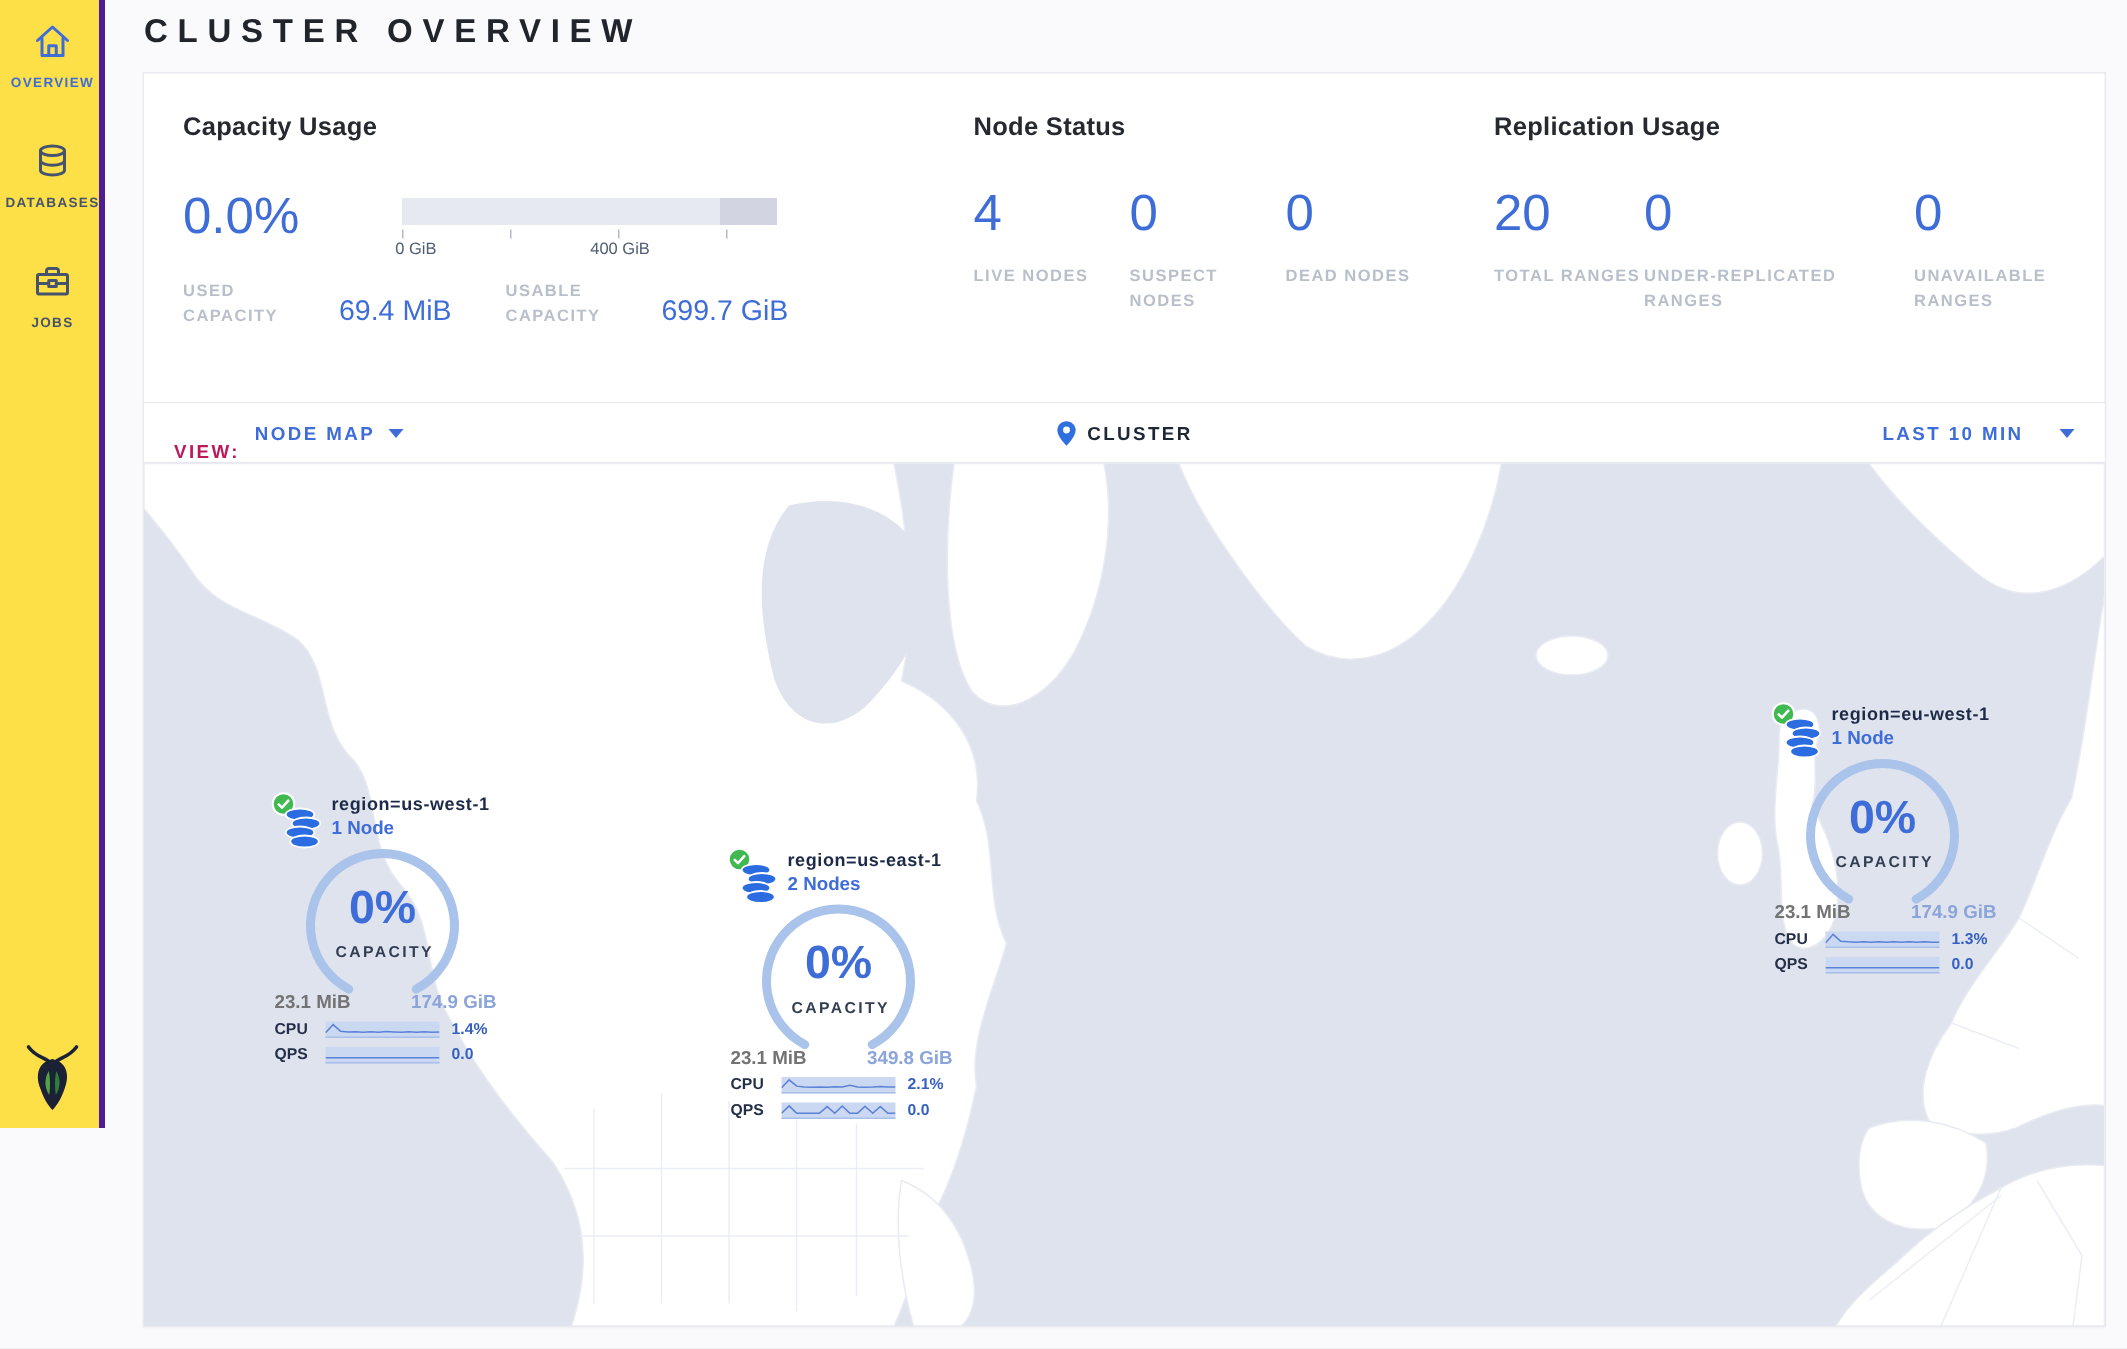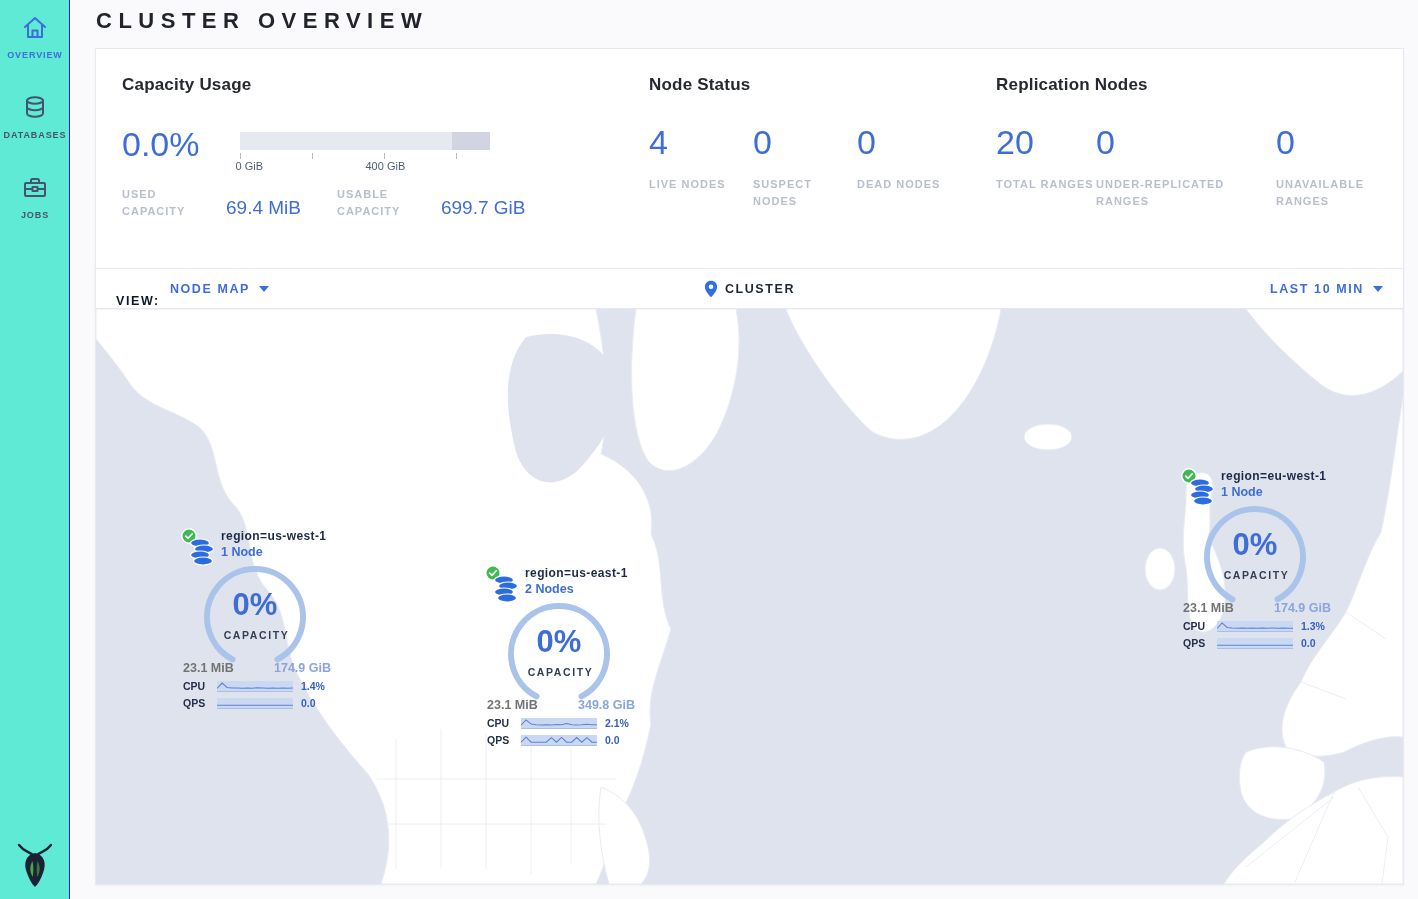--- a/index.html
+++ b/index.html
@@ -4,22 +4,22 @@
 <style>
   * { box-sizing: border-box; }
   html,body { margin:0; padding:0; }
   body {
     width:1418px; height:899px; position:relative; overflow:hidden;
     background:#fafafc; font-family:"Liberation Sans", sans-serif;
     -webkit-font-smoothing:antialiased;
   }
   
   .sidebar {
-    position:absolute; left:0; top:0; width:70px; height:899px;
-    background:#5eead4; border-right:1px solid #4c1d95; z-index:5;
+    position:absolute; left:0; top:0; width:70px; height:752px;
+    background:#fde047; border-right:4px solid #4c1d95; z-index:5;
   }
   .nav-item {
     width:70px; padding-top:13px; height:80px; display:flex; flex-direction:column;
     align-items:center; cursor:pointer;
   }
   .nav-item .nav-icon { width:30px; height:30px; display:flex; align-items:center; justify-content:center; }
   .nav-item .nav-label {
     margin-top:7px; font-size:9px; font-weight:700; letter-spacing:0.9px;
     color:#46536f;
   }
@@ -42,21 +42,21 @@
   .summary { left:24px; top:48px; width:1309px; height:261px; display:flex; padding:26px 0 0 26px; }
   .sum-section { flex:none; }
   .sum-section.capacity { width:527px; }
   .sum-section.nodestat { width:347px; }
   .sum-title { font-size:17px; font-weight:700; color:#26292f; letter-spacing:0.2px; }
   .big-num { font-size:34px; font-weight:500; color:#3e6dd8; line-height:1; }
   .micro-label {
     font-size:11px; font-weight:700; letter-spacing:1px; color:#b9bfca;
     line-height:1.55; text-transform:uppercase;
   }
-  .cap-row { display:flex; margin-top:32px; align-items:flex-start; }
+  .cap-row { display:flex; margin-top:32px; align-items:flex-start;gap:28px; }
   .cap-bar-block { margin-left:40px; padding-top:5px; }
   .cap-bar { position:relative; width:250px; height:18px; background:#e7e9f1; }
   .cap-bar .reserved { position:absolute; right:0; top:0; width:38px; height:18px; background:#d2d5e1; }
   .cap-ticks { position:relative; height:22px; }
   .cap-tick { position:absolute; top:3px; width:1px; height:6px; background:#b4bac6; }
   .cap-tick-label { position:absolute; top:10px; font-size:11px; color:#515d73; white-space:nowrap; }
   .cap-stats { display:flex; margin-top:14px; align-items:flex-end; }
   .cap-stat-label { width:94px; }
   .cap-stat-value { font-size:19px; font-weight:500; color:#3e6dd8; margin:0 36px 1px 10px; white-space:nowrap; }
   .stat-cols { display:flex; margin-top:30px; }
@@ -67,33 +67,33 @@
   .replication .stat-col:nth-child(3) { width:140px; }
   .stat-col .micro-label { margin-top:17px; max-width:150px; }
 
   
   .map-panel { left:24px; top:268px; width:1309px; height:617px; }
   .view-bar {
     height:40px; border-bottom:1px solid #e7e8ee; display:flex; align-items:center;
     padding:0 20px; position:relative; background:#fff;
   }
   .vb-text { font-size:12.5px; font-weight:700; letter-spacing:1.6px; }
-  .vb-label { color:#0f172a; margin-right:10px;margin-top:24px; }
+  .vb-label { color:#be185d; margin-right:10px;margin-top:24px; }
   .vb-link { color:#3e6dd8; display:flex; align-items:center; cursor:pointer;text-align:right; }
   .caret-down {
     display:inline-block; width:0; height:0; margin-left:9px;
     border-left:5px solid transparent; border-right:5px solid transparent;
     border-top:6px solid #3e6dd8;
   }
   .vb-center {
     position:absolute; left:0; right:0; text-align:center; display:flex;
     align-items:center; justify-content:center; pointer-events:none;
   }
   .vb-center .crumb { color:#1e2736; margin-left:7px; pointer-events:auto; cursor:pointer; }
-  .vb-right { margin-left:auto; }
+  .vb-right { margin-left:auto;gap:15px; }
 
   .map-area { position:relative; width:1307px; height:575px; background:#dfe3ed; overflow:hidden; }
   .map-area svg.land { position:absolute; left:0; top:0; }
   .land path, .land ellipse { fill:#ffffff; stroke:#e9ebf3; stroke-width:1; }
   .land .water { fill:#dfe3ed; stroke:none; }
   .land .border-line { fill:none; stroke:#eceef5; stroke-width:1; }
 
   
   .node-card { position:absolute; width:152px; cursor:pointer; }
   .nc-head { position:relative; padding-left:40px; min-height:32px; }
@@ -208,21 +208,21 @@
           <div class="micro-label">SUSPECT NODES</div>
         </div>
         <div class="stat-col">
           <div class="big-num">0</div>
           <div class="micro-label">DEAD NODES</div>
         </div>
       </div>
     </div>
 
     <div class="sum-section replication">
-      <div class="sum-title">Replication Nodes</div>
+      <div class="sum-title">Replication Usage</div>
       <div class="stat-cols">
         <div class="stat-col">
           <div class="big-num">20</div>
           <div class="micro-label">TOTAL RANGES</div>
         </div>
         <div class="stat-col">
           <div class="big-num">0</div>
           <div class="micro-label">UNDER-REPLICATED RANGES</div>
         </div>
         <div class="stat-col">

